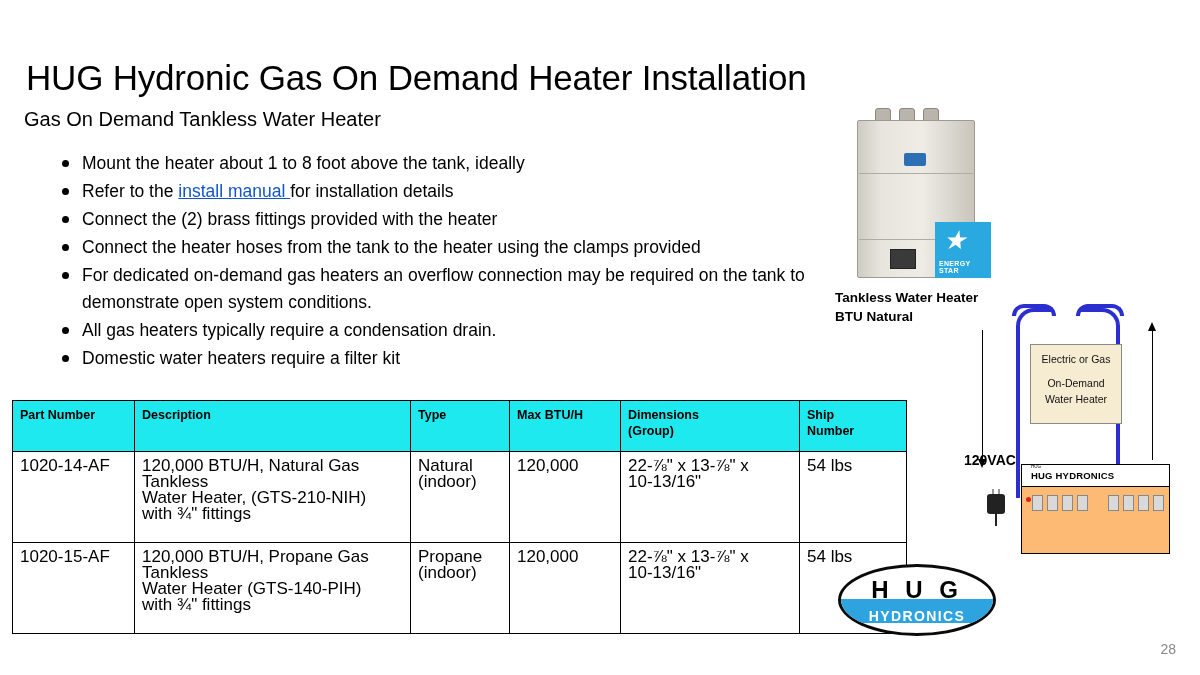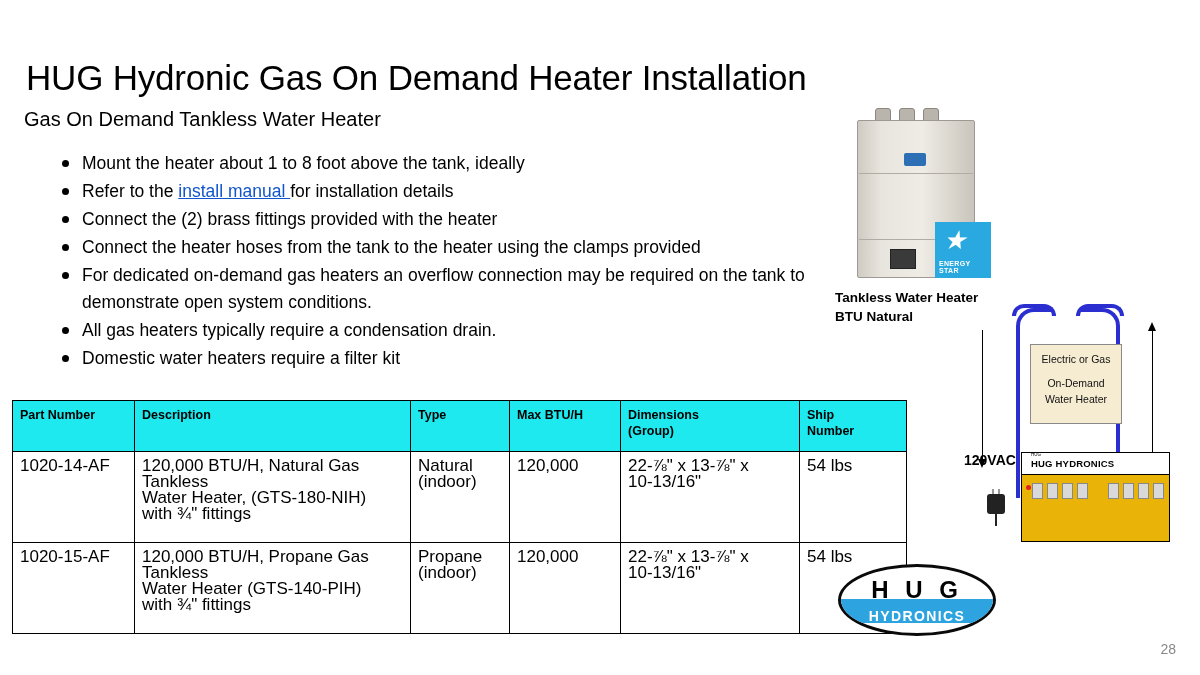--- a/index.html
+++ b/index.html
@@ -366,24 +366,24 @@
     position: absolute;
     left: -4px;
     bottom: -8px;
     border-left: 4px solid transparent;
     border-right: 4px solid transparent;
     border-top: 9px solid #000;
   }
   .controller {
     position: absolute;
     left: 1021px;
-    top: 452px;
+    top: 464px;
     width: 147px;
     height: 88px;
-    background: #eab308;
+    background: #fdba74;
     border: 1px solid #000;
   }
   .controller .top-strip {
     position: absolute;
     left: 0;
     top: 0;
     width: 100%;
     height: 22px;
     background: #ffffff;
     border-bottom: 1px solid #000;
@@ -584,21 +584,21 @@
           <div>Ship</div>
           <div>Number</div>
         </th>
       </tr>
     </thead>
     <tbody>
       <tr>
         <td>1020-14-AF</td>
         <td>
           <div>120,000 BTU/H, Natural Gas Tankless</div>
-          <div>Water Heater, (GTS-180-NIH)</div>
+          <div>Water Heater, (GTS-210-NIH)</div>
           <div>with ¾" fittings</div>
         </td>
         <td>
           <div>Natural</div>
           <div>(indoor)</div>
         </td>
         <td>120,000</td>
         <td>
           <div>22-⅞" x 13-⅞" x</div>
           <div>10-13/16"</div>

